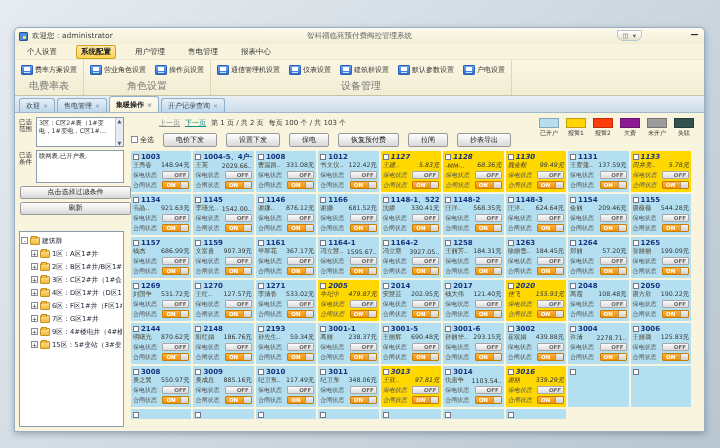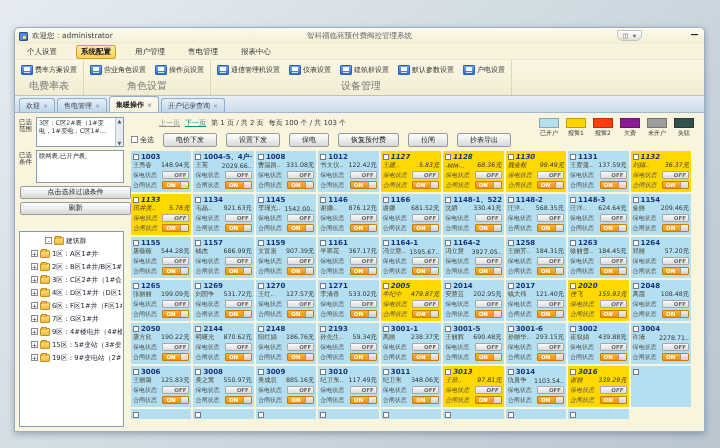--- a/index.html
+++ b/index.html
@@ -56,21 +56,21 @@
   .filter-label { width:15px; flex:0 0 15px; font-size:6.5px; color:#333; line-height:1.15; padding-top:2px; }
   .listbox, .textbox { flex:1; background:#fff; border:1px solid #8a9bb0; font-size:6.3px; color:#333; line-height:1.25;
                        padding:1px 9px 1px 2px; position:relative; overflow:hidden; }
   .listbox { height:30px; }
   .textbox { height:33px; }
   .scrollbtns { position:absolute; right:0; top:0; bottom:0; width:8px; border-left:1px solid #b9c4d2; background:#e8ecf2;
                 display:flex; flex-direction:column; justify-content:space-between; align-items:center; font-size:5px; color:#556; }
   .side-btn { display:block; width:111px; height:13px; margin:3px 0 0 1px; background:linear-gradient(#ffffff,#d9d9d9);
               border:1px solid #9a9a9a; border-radius:2px; font-size:7px; color:#222; text-align:center; line-height:11px; cursor:default; }
   .treebox { position:absolute; left:4px; right:3px; top:118px; bottom:4px; background:#fff; border:1px solid #8a9bb0; padding:2px 1px; overflow:hidden; }
-  .tree-item { display:flex; align-items:center; gap:2px; height:13px; white-space:nowrap; font-size:6.8px; color:#223; overflow:hidden;padding-left:24px; }
+  .tree-item { display:flex; align-items:center; gap:2px; height:13px; white-space:nowrap; font-size:6.8px; color:#223; overflow:hidden; }
   .tree-item.child { padding-left:10px; }
   .expander { width:7px; height:7px; flex:0 0 7px; border:1px solid #889; background:#fff; font-size:6px; line-height:5px; text-align:center; color:#333; }
   .folder-icon { width:10px; height:8px; flex:0 0 10px; background:linear-gradient(#ffe08a,#f2b93f); border:1px solid #c79320; border-radius:1px; position:relative; }
   .folder-icon::before { content:""; position:absolute; left:0; top:-2px; width:4px; height:2px; background:#f2b93f; border:1px solid #c79320; border-bottom:none; }
 
   
   .main { flex:1; position:relative; padding:3px 13px 0 4px; overflow:hidden; }
   .pager-row { height:13px; display:flex; align-items:center; gap:5px; font-size:7px; color:#333; padding-left:28px; }
   .pager-link { text-decoration:underline; cursor:default; }
   .pager-link.prev { color:#8a8a8a; }
@@ -255,25 +255,20 @@
           <div class="tree-item child">
             <span class="expander">+</span>
             <span class="folder-icon"></span>
             <span>9区：4#楼电井（4#楼</span>
           </div>
           <div class="tree-item child">
             <span class="expander">+</span>
             <span class="folder-icon"></span>
             <span>15区：5#变站（3#变</span>
           </div>
-          <div class="tree-item child">
-            <span class="expander">+</span>
-            <span class="folder-icon"></span>
-            <span>19区：9#变电站（2#</span>
-          </div>
         </div>
     </div>
 
     <div class="main">
       <div class="pager-row">
         <span class="pager-link prev">上一页</span>
         <span class="pager-link next">下一页</span>
         <span class="pager-info">第 1 页 / 共 2 页</span>
         <span class="pager-info">每页 100 个 / 共 103 个</span>
       </div>
@@ -456,38 +451,20 @@
               <span class="toggle off">OFF</span>
             </div>
             <div class="status-line">
               <span class="status-label">合闸状态</span>
               <span class="toggle on">ON</span>
             </div>
           </div>
           <div class="card yellow">
             <div class="card-head">
               <span class="card-check"></span>
-              <span class="card-room">1132</span>
-            </div>
-            <div class="card-line">
-              <span class="card-name">刘娟..</span>
-              <span class="card-balance">36.37元</span>
-            </div>
-            <div class="status-line">
-              <span class="status-label">保电状态</span>
-              <span class="toggle off">OFF</span>
-            </div>
-            <div class="status-line">
-              <span class="status-label">合闸状态</span>
-              <span class="toggle on">ON</span>
-            </div>
-          </div>
-          <div class="card yellow">
-            <div class="card-head">
-              <span class="card-check"></span>
               <span class="card-room">1133</span>
             </div>
             <div class="card-line">
               <span class="card-name">田井美..</span>
               <span class="card-balance">5.78元</span>
             </div>
             <div class="status-line">
               <span class="status-label">保电状态</span>
               <span class="toggle off">OFF</span>
             </div>

